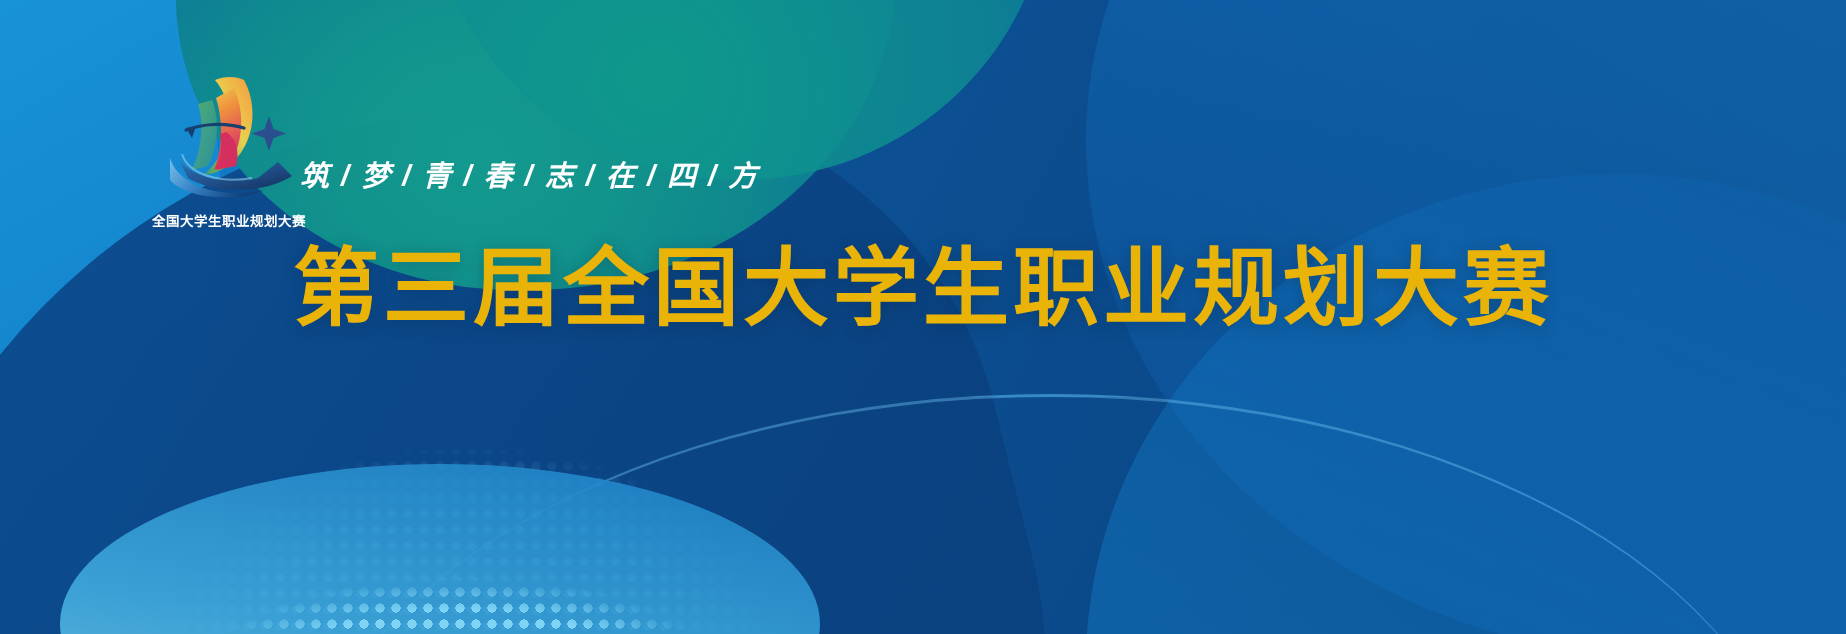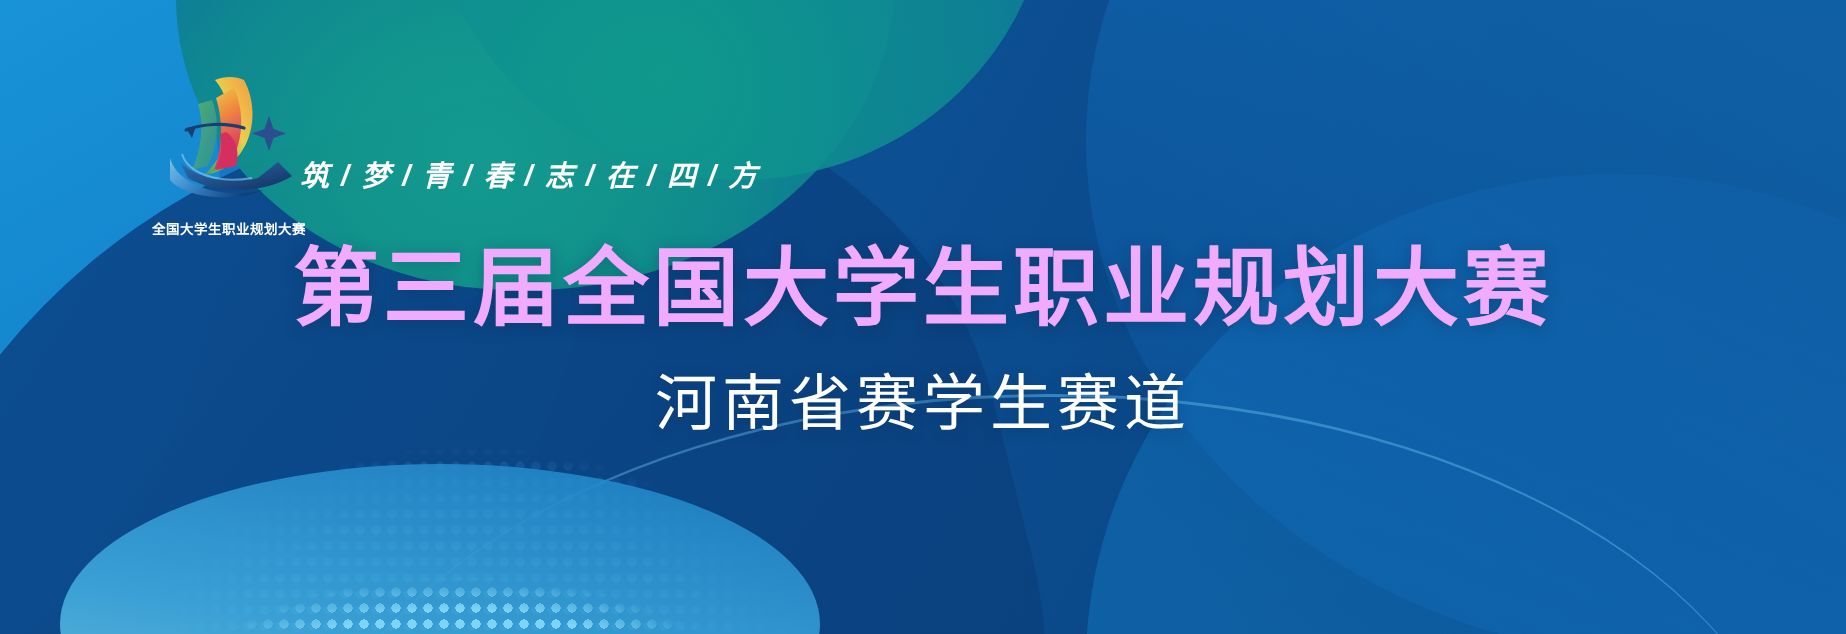--- a/index.html
+++ b/index.html
@@ -144,21 +144,21 @@
   
   #logo-block{
     position:absolute;
     left:152px; top:66px;
     width:150px; height:176px;
     text-align:center;
   }
   #logo-mark{position:relative;width:150px;height:142px;}
   #logo-mark svg{display:block;width:150px;height:142px;}
   #logo-caption{
-    margin-top:10px;
+    margin-top:2px;
     font-size:13.5px;
     font-weight:bold;
     color:#ffffff;
     letter-spacing:.5px;
     white-space:nowrap;
   }
 
   
   #slogan{
     position:absolute;
@@ -176,21 +176,21 @@
   }
 
   
   #title-main{
     position:absolute;
     left:0; right:0; top:242px;
     text-align:center;
     font-size:86px;
     line-height:1.08;
     font-weight:600;
-    color:#f0abfc;
+    color:#eab308;
     letter-spacing:4px;
     text-shadow:0 3px 16px rgba(2,32,64,.30);
   }
   #title-sub{
     position:absolute;
     left:0; right:0; top:370px;
     text-align:center;
     font-size:62px;
     line-height:1.1;
     font-weight:400;
@@ -275,15 +275,14 @@
     </div>
     <div id="logo-caption">全国大学生职业规划大赛</div>
   </div>
 
   <div id="slogan">
     <span class="slogan-phrase">筑 / 梦 / 青 / 春 / 志 / 在 / 四 / 方</span>
   </div>
 
   <div id="title-main">第三届全国大学生职业规划大赛</div>
 
-  <div id="title-sub">河南省赛学生赛道</div>
 
 </div>
 
 </body></html>

